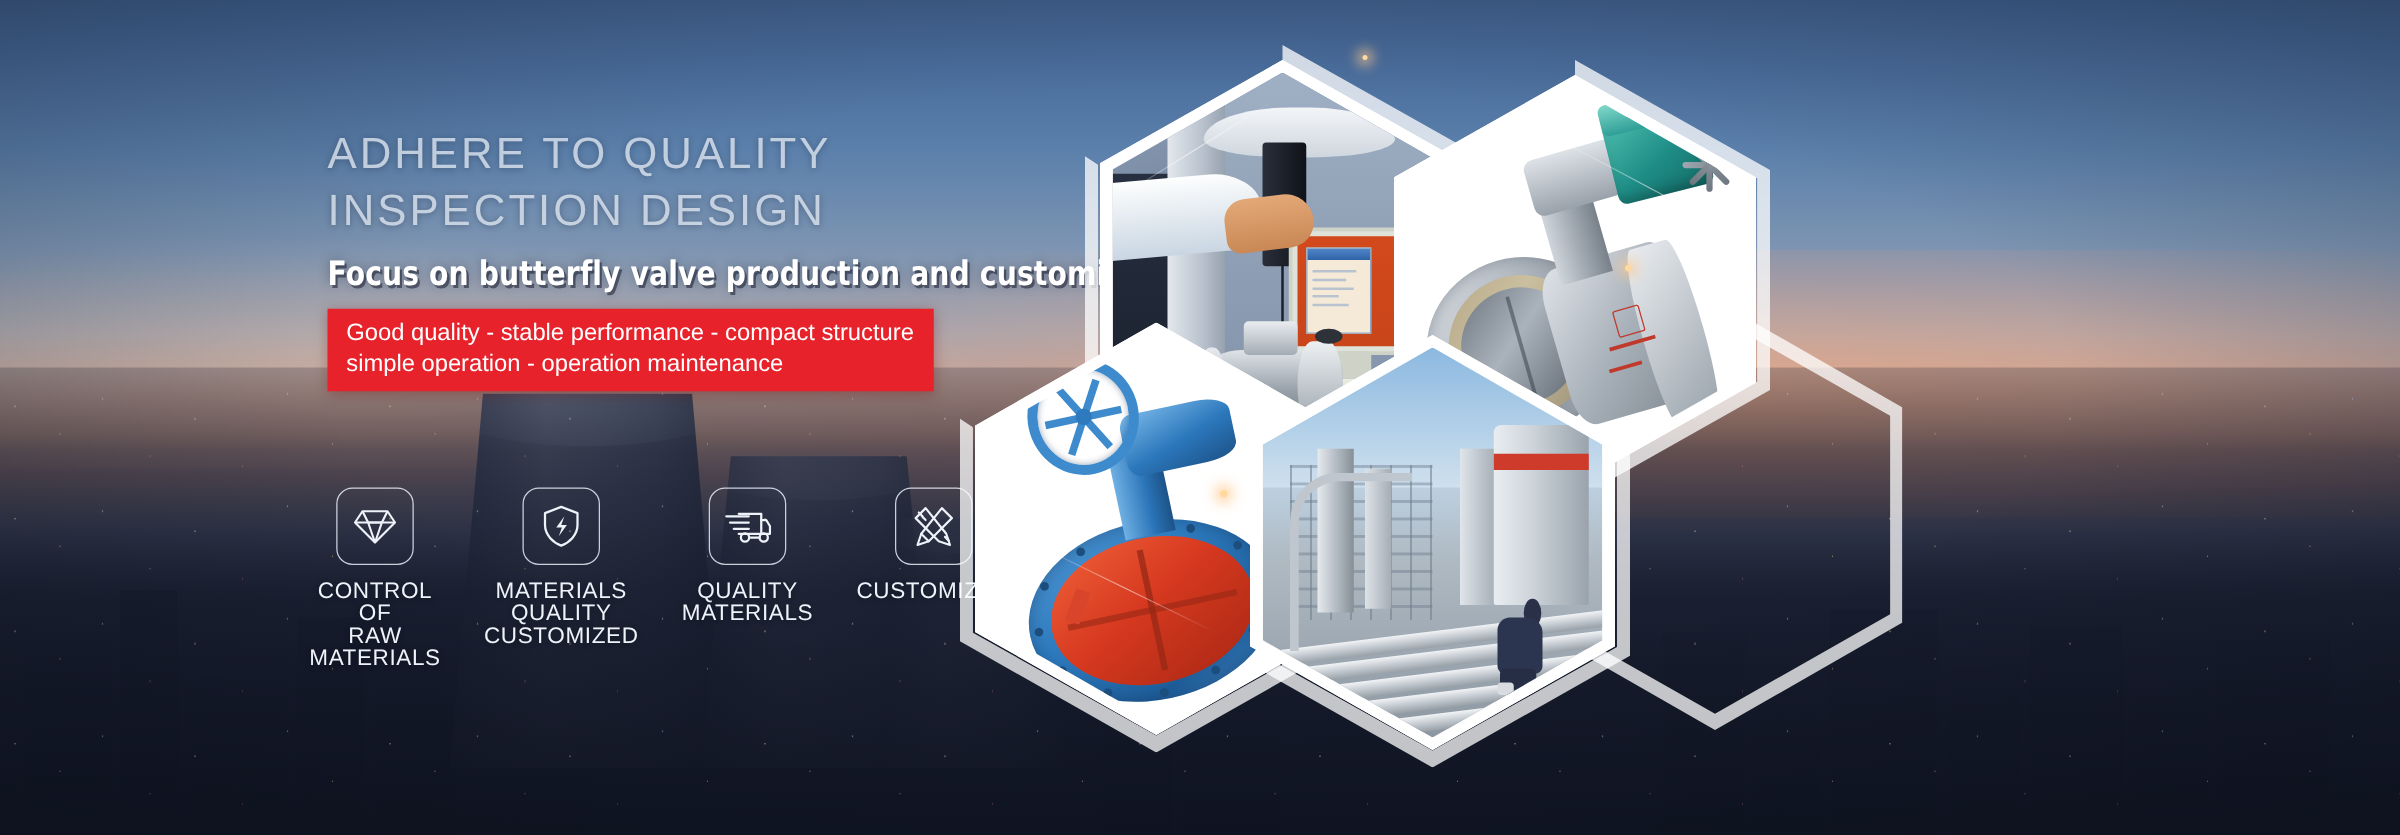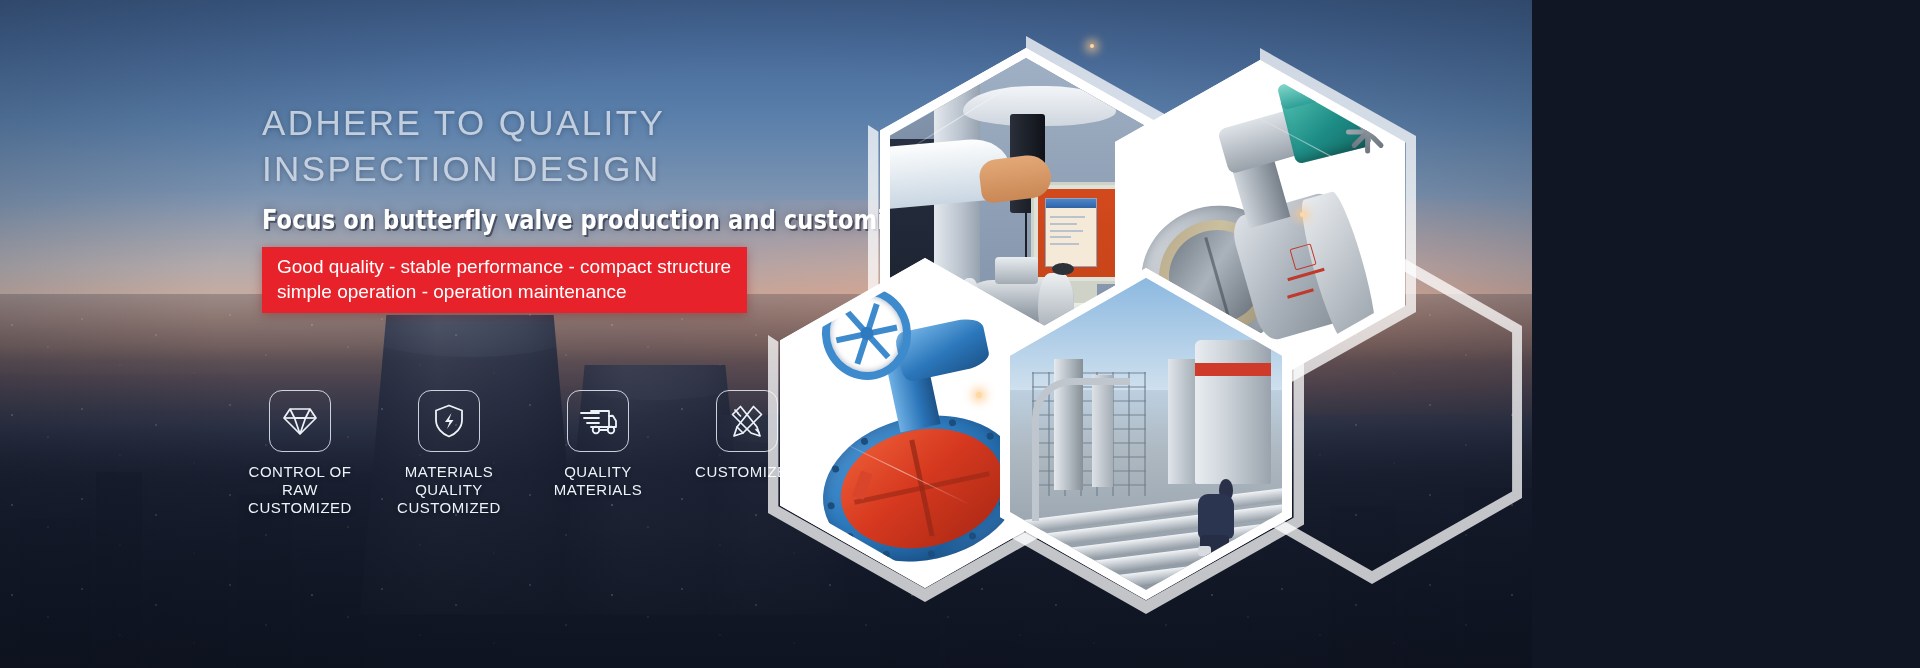--- a/index.html
+++ b/index.html
@@ -1,20 +1,20 @@
 <!DOCTYPE html>
 <html><head>
 <meta charset="utf-8">
 <style>
   * { margin:0; padding:0; box-sizing:border-box; }
   html,body { width:1920px; height:668px; overflow:hidden; background:#101624; }
   body { font-family:"Liberation Sans", sans-serif; }
 
   #banner {
-    position:relative; width:1532px; height:668px; overflow:hidden;
+    position:relative; width:1920px; height:668px; overflow:hidden;
     background:#a21caf;
   }
 
   
   .sky {
     position:absolute; inset:0;
     background:
       linear-gradient(180deg,
         #3f5f8c 0%, #4a6d9c 8%, #5b80ab 18%,
         #7e95b2 30%, #a6a7b0 40%,
@@ -109,21 +109,21 @@
   
   .features { position:absolute; left:250px; top:390px; display:flex; gap:49px; }
   .feature { width:100px; display:flex; flex-direction:column; align-items:center; }
   .fbox {
     width:62px; height:62px; border:1.6px solid rgba(232,238,248,.85);
     border-radius:13px; display:flex; align-items:center; justify-content:center;
   }
   .fbox svg { display:block; }
   .flabel {
     margin-top:11px; text-align:center; color:#eef3fa;
-    font-size:15px; line-height:18px; letter-spacing:.5px;
+    font-size:18px; line-height:18px; letter-spacing:.5px;
     text-shadow:0 1px 4px rgba(10,16,30,.6);
   }
 
   
   .hexwrap { position:absolute; left:760px; top:0; width:1160px; height:668px; }
   .hex {
     position:absolute;
     clip-path:polygon(50% 0%, 100% 25%, 100% 75%, 50% 100%, 0% 75%, 0% 25%);
     background:#ffffff;
     overflow:hidden;
@@ -384,21 +384,21 @@
         <svg width="34" height="32" viewBox="0 0 34 32" fill="none" stroke="#eef3fa" stroke-width="1.7" stroke-linejoin="round">
           <path d="M7 4 H27 L33 13 L17 29 L1 13 Z"></path>
           <path d="M1 13 H33"></path>
             <path d="M7 4 L11.5 13 L17 29"></path>
             <path d="M27 4 L22.5 13 L17 29"></path>
           <path d="M11.5 13 H22.5"></path>
         </svg>
       </div>
       <div class="flabel">
         <div>CONTROL OF</div>
-        <div>RAW CUSTOMIZED</div>
+        <div>RAW MATERIALS</div>
       </div>
     </div>
 
     <div class="feature">
       <div class="fbox">
         <svg width="30" height="34" viewBox="0 0 30 34" fill="none" stroke="#eef3fa" stroke-width="1.8" stroke-linejoin="round">
           <path d="M15 1.5 L28 6.5 V16 C28 24 21.5 30 15 32.5 C8.5 30 2 24 2 16 V6.5 Z"></path>
           <path d="M17.5 9 L11 18 H15.5 L13 25 L19.5 16 H15 Z" fill="#eef3fa" stroke="none"></path>
         </svg>
       </div>

